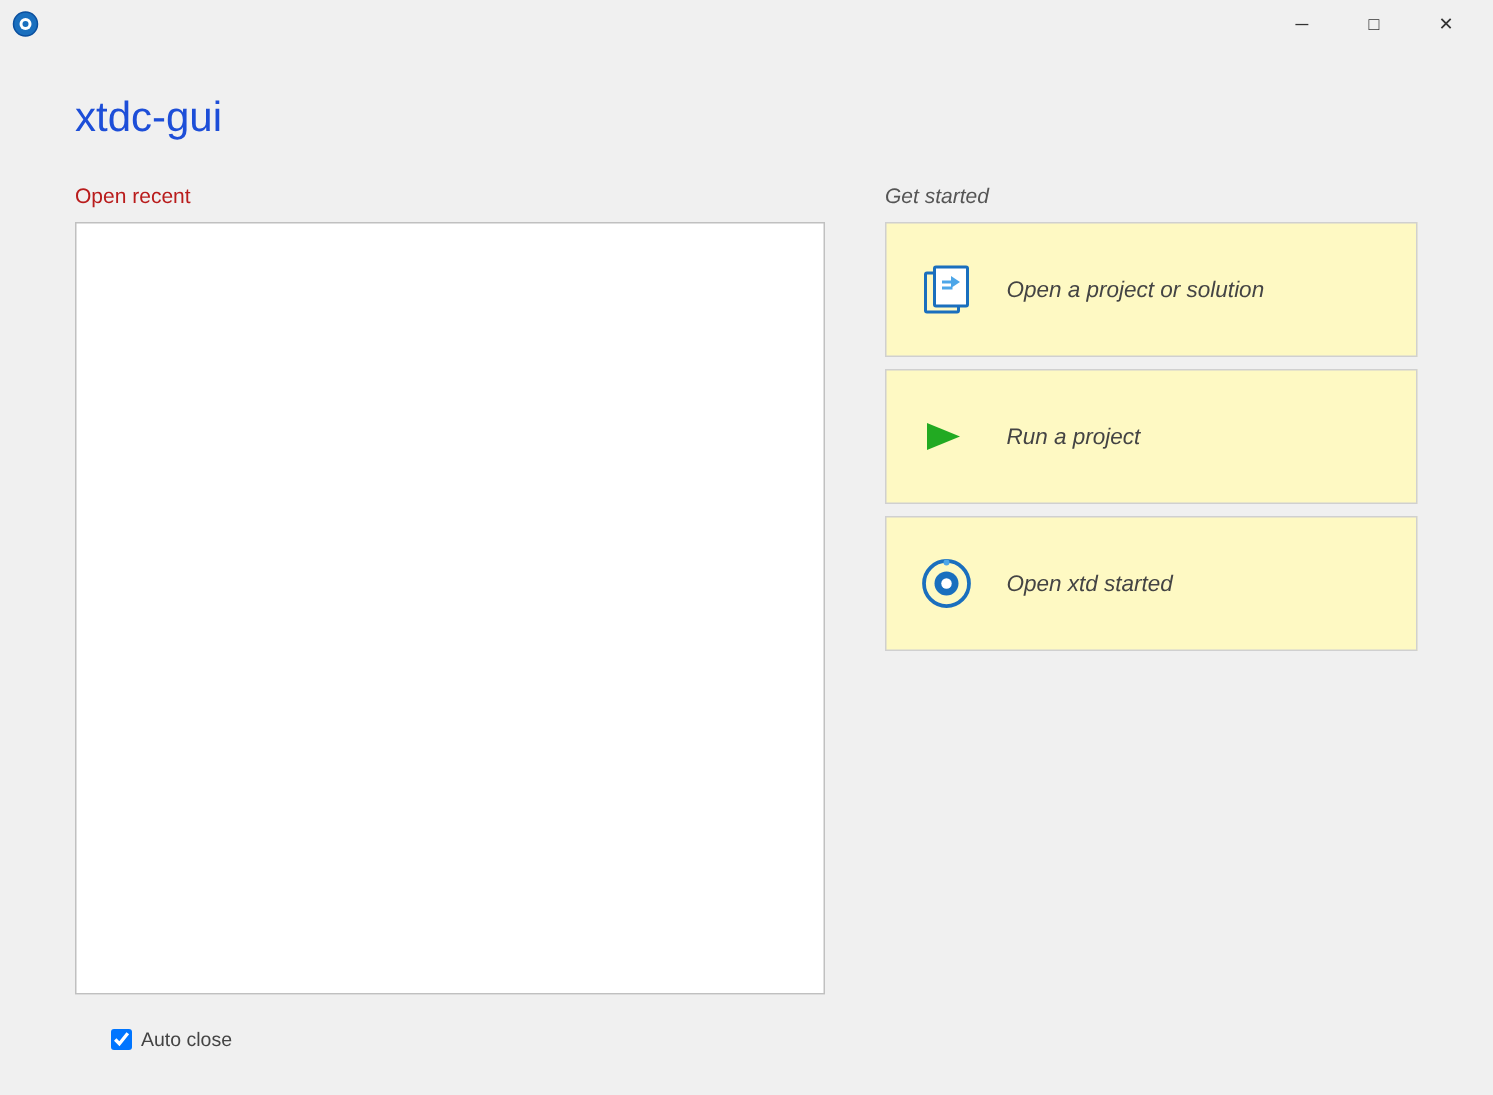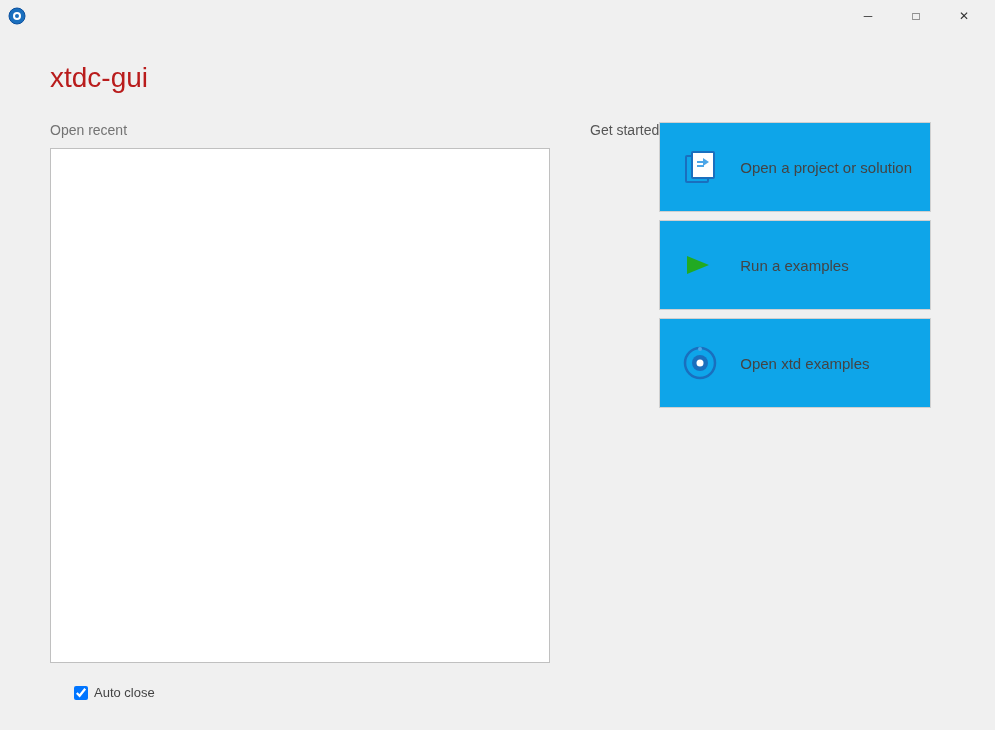--- a/index.html
+++ b/index.html
@@ -62,73 +62,74 @@
       flex: 1;
       display: flex;
       flex-direction: column;
       padding: 30px 50px 30px 50px;
       background-color: #f0f0f0;
     }
 
     .app-title {
       font-size: 28px;
       font-weight: 300;
-      color: #b91c1c;
+      color: #1d4ed8;
       margin-bottom: 28px;
     }
 
     .content-area {
       display: flex;
       flex: 1;
       gap: 40px;
     }
 
     .left-panel {
       display: flex;
       flex-direction: column;
       flex: 0 0 500px;
     }
 
     .section-label {
       font-size: 14px;
-      color: #737373;
+      color: #b91c1c;
       margin-bottom: 10px;
       font-weight: 400;
     }
 
     .recent-list {
       flex: 1;
       border: 1px solid #c0c0c0;
       background-color: #ffffff;
       min-height: 420px;
     }
 
     .right-panel {
       display: flex;
-      flex-direction: row;
-      flex: 1;
+      flex-direction: column;
+      flex: 1;
+      font-style: italic;
     }
 
     .get-started-label {
       font-size: 14px;
       color: #555;
       margin-bottom: 10px;
       font-weight: 400;
     }
 
     .action-cards {
       display: flex;
       flex-direction: column;
       gap: 8px;
     }
 
     .action-card {
       display: flex;
       align-items: center;
-      background-color: #0ea5e9;
+      background-color: #fef9c3;
       border: 1px solid #d0d0d0;
       padding: 20px 18px;
       cursor: pointer;
       min-height: 90px;
       transition: background-color 0.1s;
     }
 
     .action-icon {
       width: 44px;
       height: 44px;
@@ -218,38 +219,38 @@
           <span class="action-label">Open a project or solution</span>
         </div>
 
         <div class="action-card">
           <div class="action-icon">
             <svg width="38" height="38" viewBox="0 0 38 38" xmlns="http://www.w3.org/2000/svg">
 
               <polygon points="6,10 28,19 6,28" fill="#22aa22"></polygon>
             </svg>
           </div>
-          <span class="action-label">Run a examples</span>
+          <span class="action-label">Run a project</span>
         </div>
 
 
         <div class="action-card">
           <div class="action-icon">
             <svg width="38" height="38" viewBox="0 0 38 38" xmlns="http://www.w3.org/2000/svg">
 
               <circle cx="19" cy="19" r="15" fill="none" stroke="#1a6fbe" stroke-width="2.5"></circle>
 
               <circle cx="19" cy="19" r="8" fill="#1a6fbe"></circle>
 
               <circle cx="19" cy="19" r="3.5" fill="white"></circle>
 
               <circle cx="19" cy="5" r="2" fill="#4da6e8"></circle>
             </svg>
           </div>
-          <span class="action-label">Open xtd examples</span>
+          <span class="action-label">Open xtd started</span>
         </div>
 
       </div>
     </div>
   </div>
 
   <div class="footer">
     <label class="checkbox-wrapper">
       <input type="checkbox" checked="" style="">
       <span class="checkbox-label">Auto close</span>

